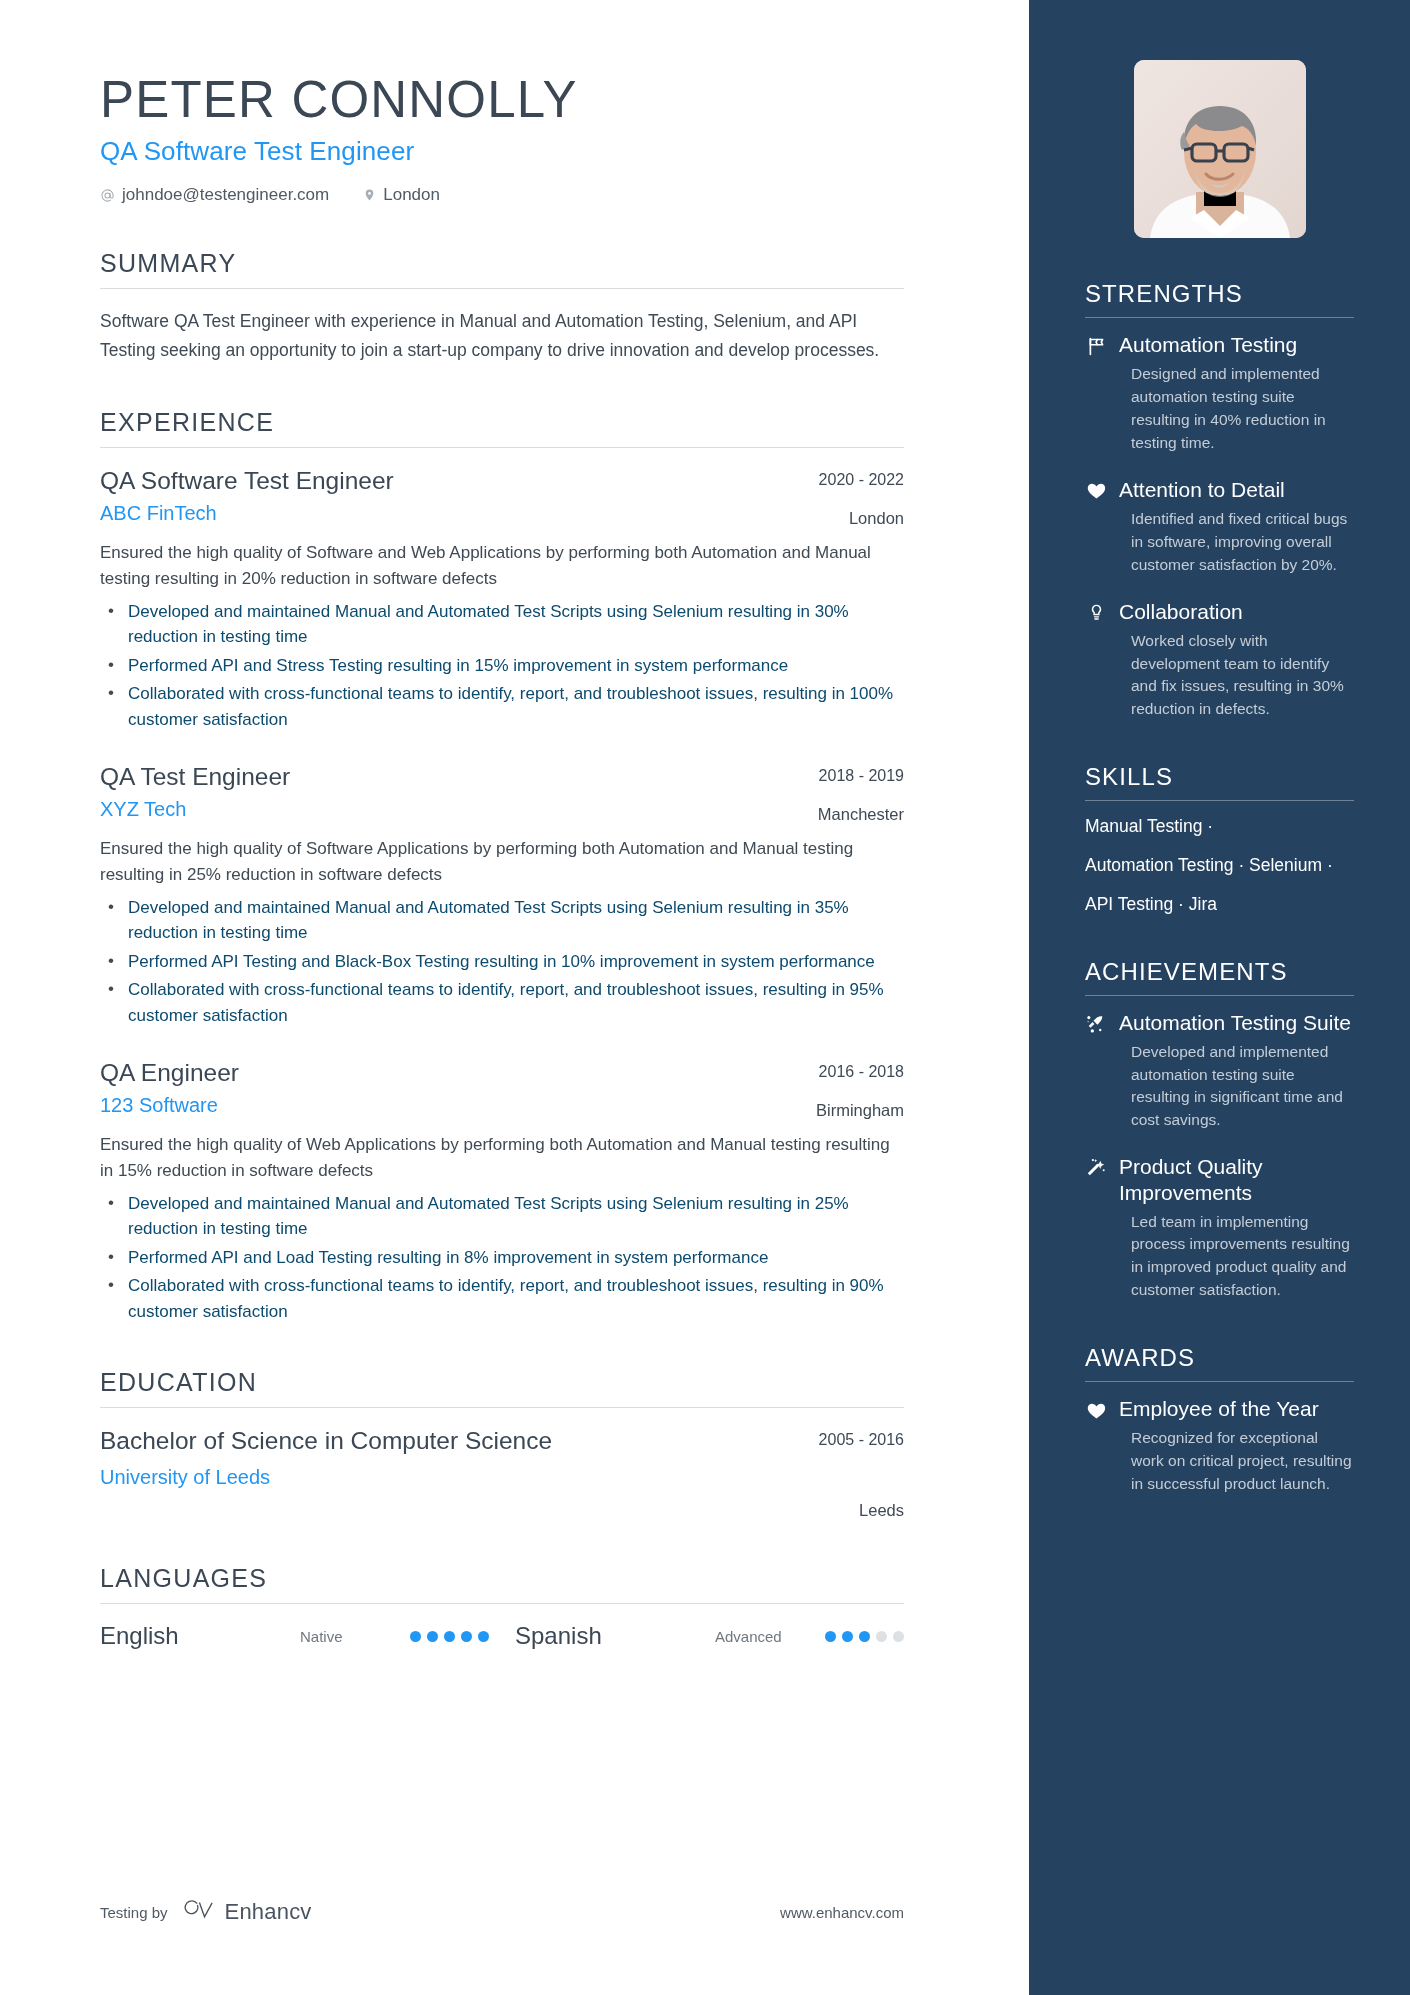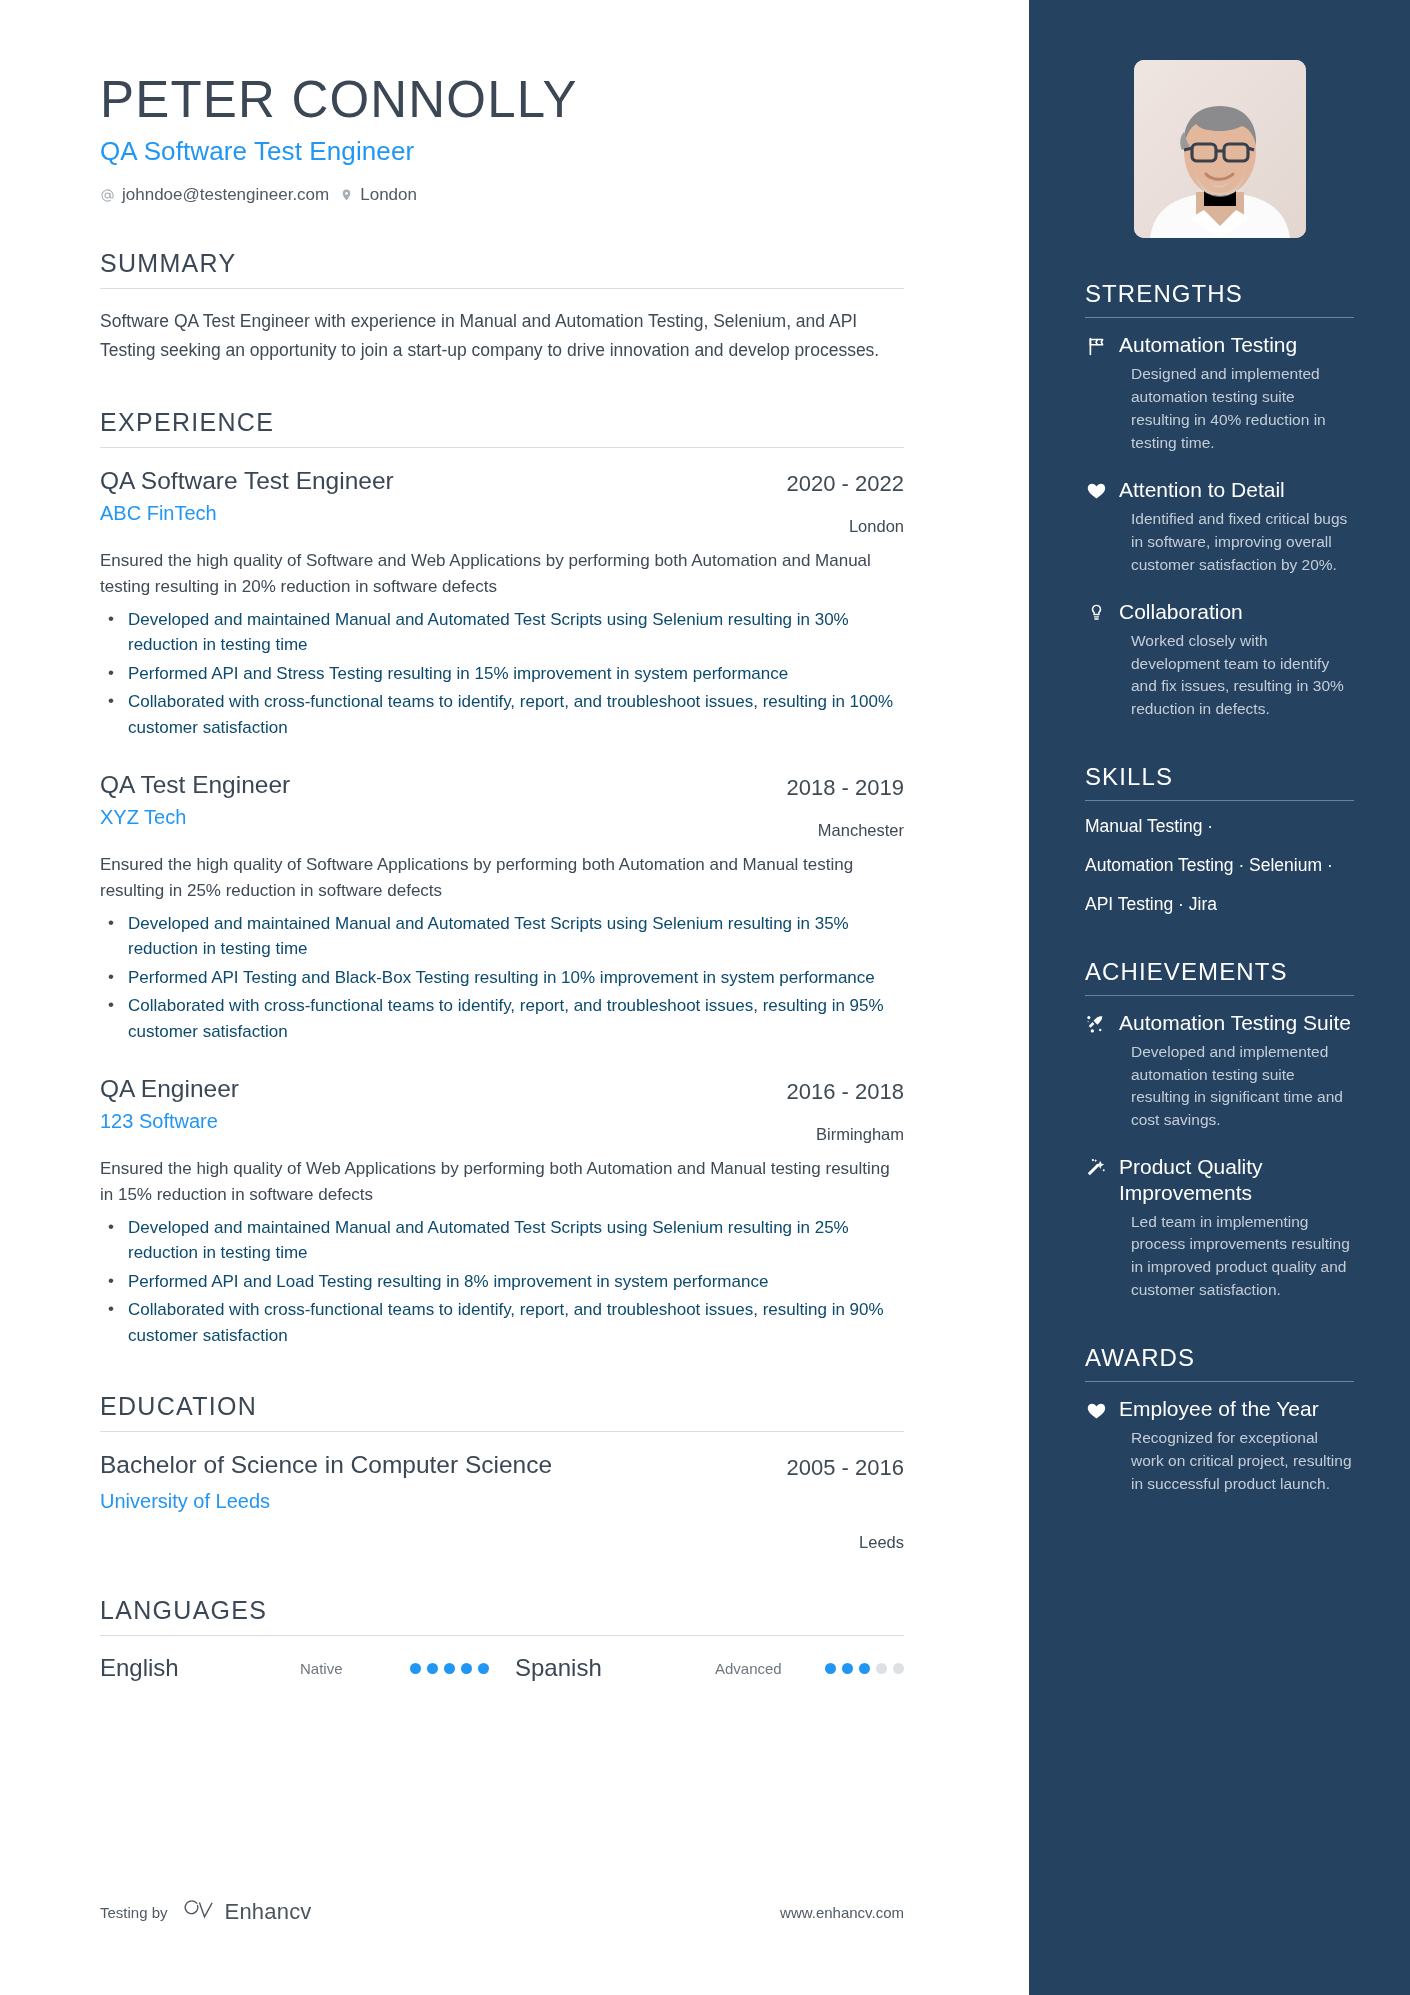--- a/index.html
+++ b/index.html
@@ -40,21 +40,21 @@
     font-weight: 400;
     color: #2196f3;
     margin-top: 6px;
     letter-spacing: 0.1px;
   }
 
   .contact-row {
     margin-top: 18px;
     display: flex;
     align-items: center;
-    gap: 11px;
+    gap: 34px;
     font-size: 17px;
     color: #505a64;
   }
   .contact-item { display: flex; align-items: center; gap: 7px; }
   .contact-item .ic {
     color: #a7aeb5;
     font-size: 16px;
     display: inline-flex;
     align-items: center;
   }
@@ -103,21 +103,21 @@
     color: #3b4754;
     line-height: 1.22;
   }
   .entry-org {
     font-size: 20px;
     color: #2196f3;
     font-weight: 400;
     margin-top: 6px;
   }
   .entry-date {
-    font-size: 22px;
+    font-size: 16px;
     color: #3f4a55;
     white-space: nowrap;
   }
   .entry-loc {
     font-size: 16.5px;
     color: #3f4a55;
     white-space: nowrap;
     margin-top: 20px;
   }
 

